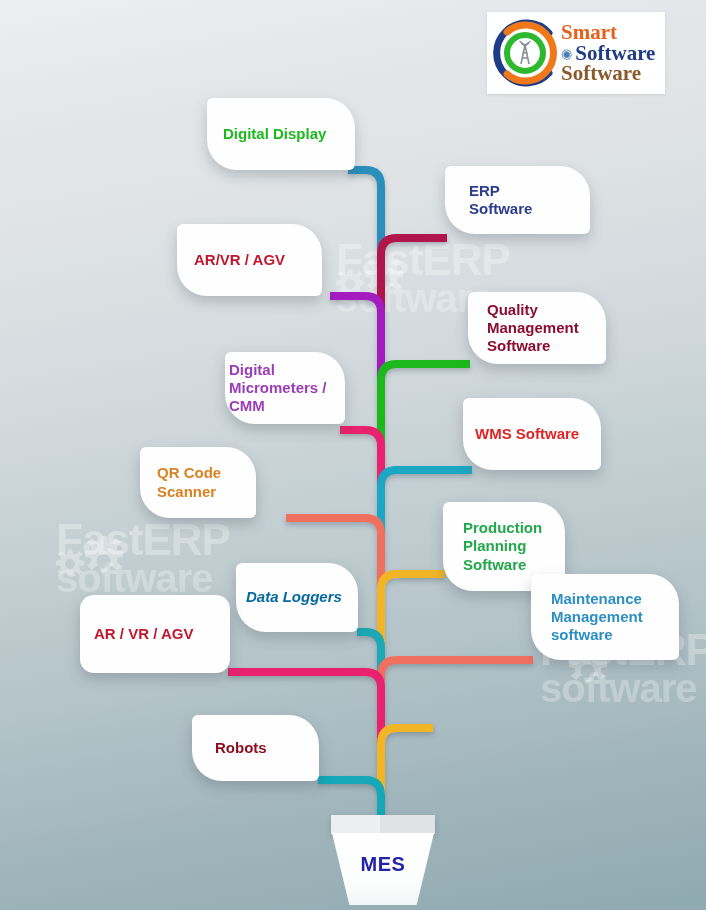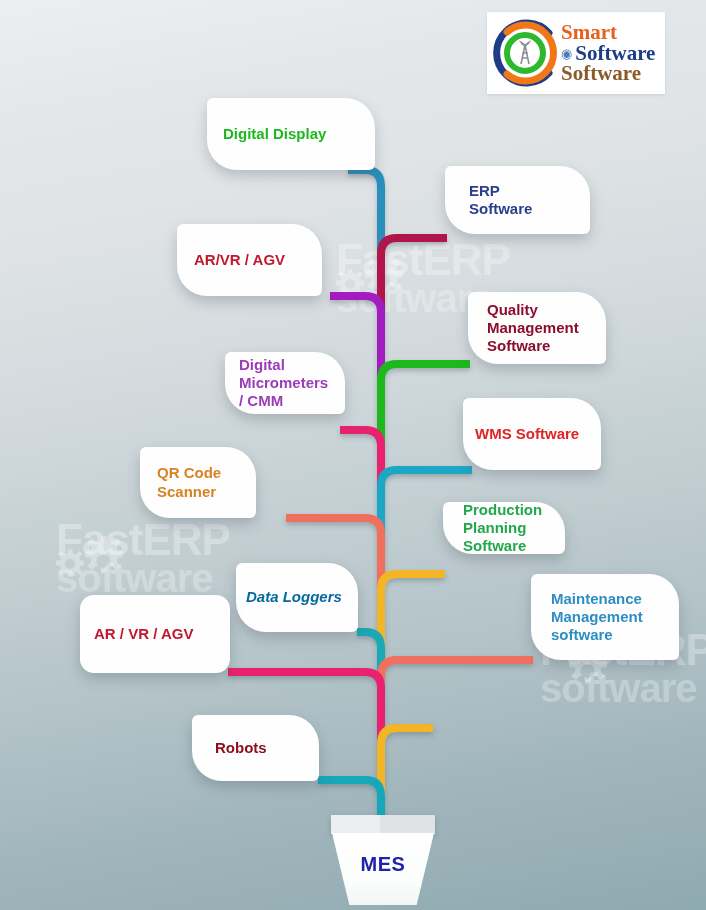--- a/index.html
+++ b/index.html
@@ -148,29 +148,29 @@
       <path d="M533 660 L397 660 Q381 660 381 676 L381 826" stroke="#F0705E"></path>
 
       <path d="M228 672 L365 672 Q381 672 381 688 L381 826" stroke="#E8246E"></path>
 
       <path d="M433 728 L397 728 Q381 728 381 744 L381 826" stroke="#F2B526"></path>
 
       <path d="M318 780 L365 780 Q381 780 381 796 L381 826" stroke="#18A8B8"></path>
     </g>
   </svg>
 
-  <div class="node" style="left:207px;top:98px;width:168px;height:72px;padding:0 16px;">
+  <div class="node" style="left:207px;top:98px;width:148px;height:72px;padding:0 16px;">
     <span style="color:#1DB81D;">Digital Display</span>
   </div>
 
   <div class="node" style="left:177px;top:224px;width:145px;height:72px;padding:0 17px;">
     <span style="color:#C0182E;">AR/VR / AGV</span>
   </div>
 
-  <div class="node" style="left:225px;top:352px;width:120px;height:62px;padding:0 14px;">
+  <div class="node" style="left:225px;top:352px;width:120px;height:72px;padding:0 4px;">
     <span style="color:#9B3DB8;">Digital Micrometers / CMM</span>
   </div>
 
   <div class="node" style="left:140px;top:447px;width:116px;height:71px;padding:0 17px;">
     <span style="color:#D98224;">QR Code Scanner</span>
   </div>
 
   <div class="node" style="left:236px;top:563px;width:122px;height:69px;padding:0 10px;">
     <span style="color:#0369a1;font-style:italic;">Data Loggers</span>
   </div>
@@ -188,21 +188,21 @@
   </div>
 
   <div class="node" style="left:468px;top:292px;width:138px;height:72px;padding:3px 19px;">
     <span style="color:#8C0D2E;">Quality Management Software</span>
   </div>
 
   <div class="node" style="left:463px;top:398px;width:138px;height:72px;padding:0 12px;">
     <span style="color:#E02424;">WMS Software</span>
   </div>
 
-  <div class="node" style="left:443px;top:502px;width:122px;height:52px;padding:0 20px;">
+  <div class="node" style="left:443px;top:502px;width:122px;height:89px;padding:0 20px;">
     <span style="color:#22A84A;">Production Planning Software</span>
   </div>
 
   <div class="node" style="left:531px;top:574px;width:148px;height:86px;padding:16px 20px;">
     <span style="color:#2C8FC4;">Maintenance Management software</span>
   </div>
 
 
   <div class="funnel-lip"></div>
   <div class="funnel-body"></div>

